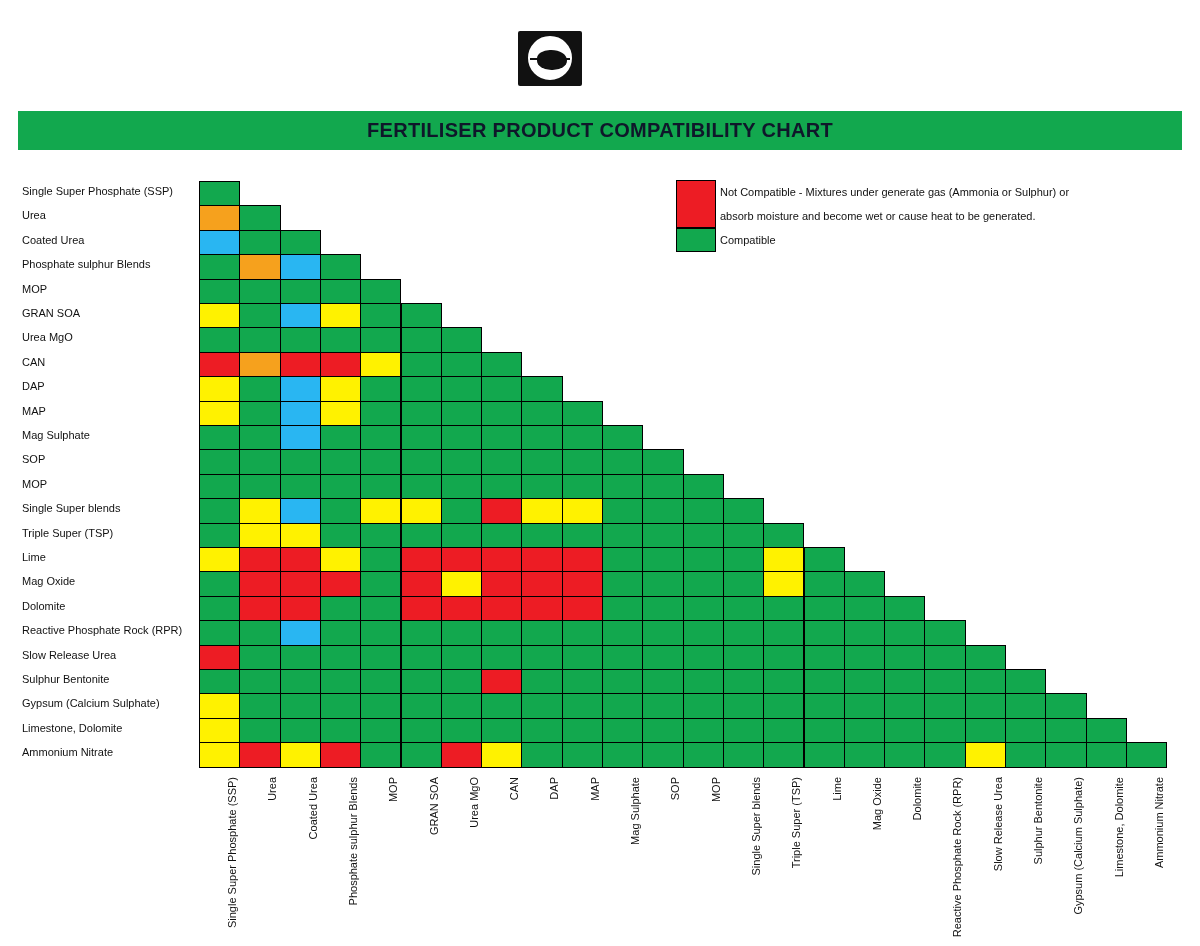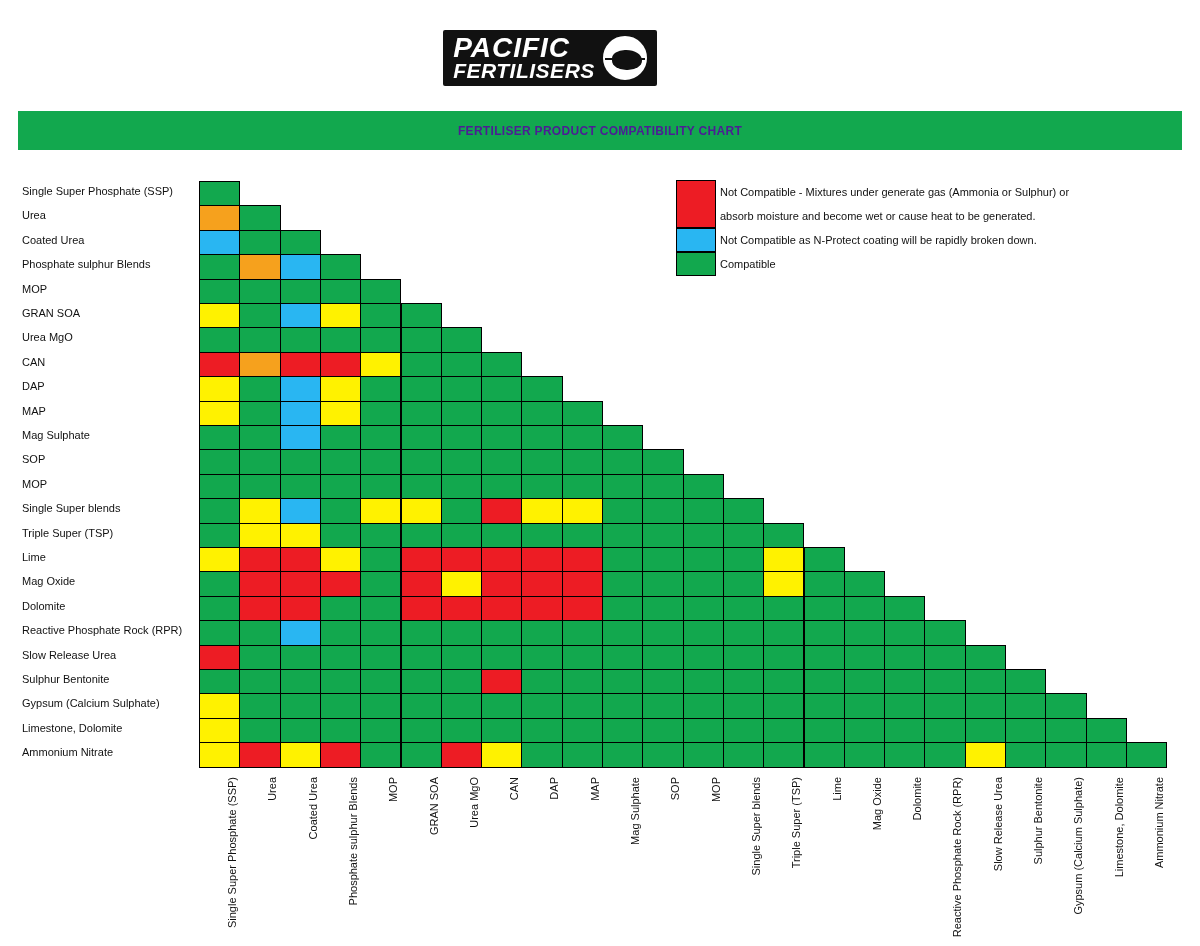--- a/index.html
+++ b/index.html
@@ -69,22 +69,22 @@
 
   
   .title-banner {
     position: absolute;
     left: 18px; top: 111px;
     width: 1164px; height: 39px;
     background: #12a84e;
     display: flex; align-items: center; justify-content: center;
   }
   .title-banner span {
-    color: #4c1d95;
-    font-size: 12px;
+    color: #0f172a;
+    font-size: 20px;
     font-weight: bold;
     letter-spacing: 0.3px;
   }
 
   
   #matrix {
     position: absolute;
     left: 0; top: 0;
   }
   .row-label {
@@ -140,41 +140,33 @@
     white-space: nowrap;
   }
 </style>
 </head>
 <body>
 
 <div id="root">
 
   <div class="logo-wrap">
     <div class="logo-box">
-      <div class="logo-text">
-        <div class="logo-line1">PACIFIC</div>
-        <div class="logo-line2">FERTILISERS</div>
-      </div>
       <div class="logo-globe"></div>
     </div>
   </div>
 
   <div class="title-banner">
     <span>FERTILISER PRODUCT COMPATIBILITY CHART</span>
   </div>
 
   <div class="legend">
       <div class="legend-row" style="height: 48px;">
         <div class="legend-swatch" style="background: rgb(237, 28, 36); top: 0px; height: 48px;"></div>
         <div class="legend-text" style="top: 0px;">Not Compatible - Mixtures under generate gas (Ammonia or Sulphur) or</div>
         <div class="legend-text2" style="top: 24px; text-align: center;">absorb moisture and become wet or cause heat to be generated.</div>
-      </div>
-      <div class="legend-row" style="height: 24px;">
-        <div class="legend-swatch" style="background: rgb(41, 182, 242); top: 0px;"></div>
-        <div class="legend-text" style="top: 0px;">Not Compatible as N-Protect coating will be rapidly broken down.</div>
       </div>
       <div class="legend-row" style="height: 24px;">
         <div class="legend-swatch" style="background: rgb(18, 168, 78); top: 0px;"></div>
         <div class="legend-text" style="top: 0px;">Compatible</div>
       </div>
     </div>
 
   <div id="matrix">
       <div class="row-label" style="left: 22px; top: 185px;">Single Super Phosphate (SSP)</div>
       <div class="cell" title="Single Super Phosphate (SSP) × Single Super Phosphate (SSP): Compatible" style="left: 199px; top: 181px; width: 41.3px; height: 25.4px; background: rgb(18, 168, 78);"></div>

